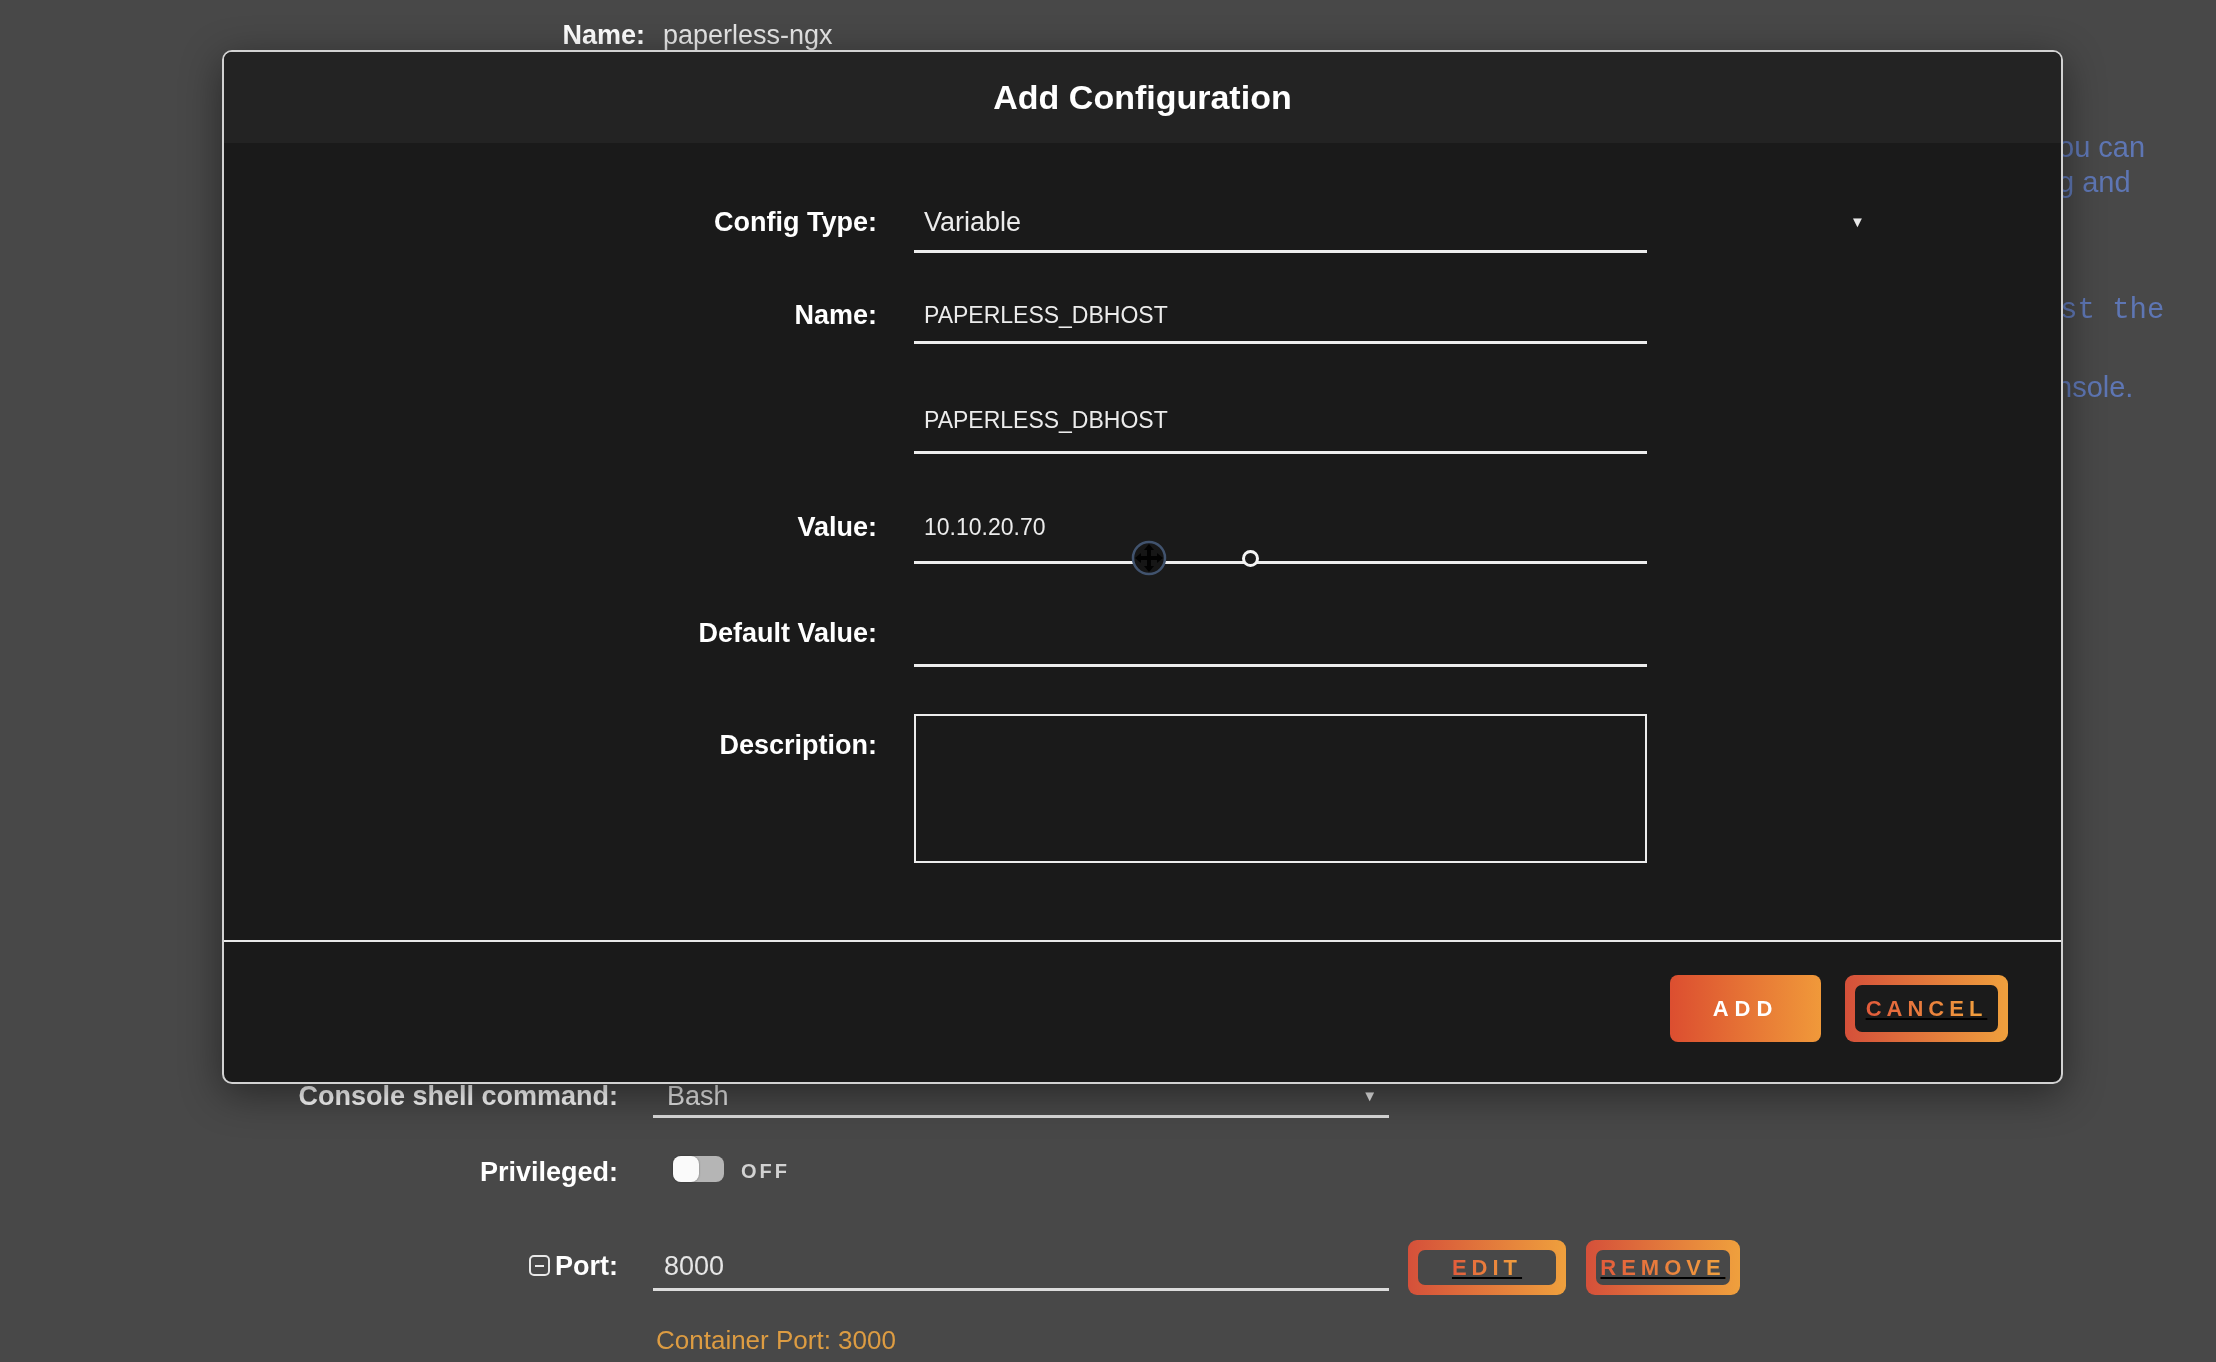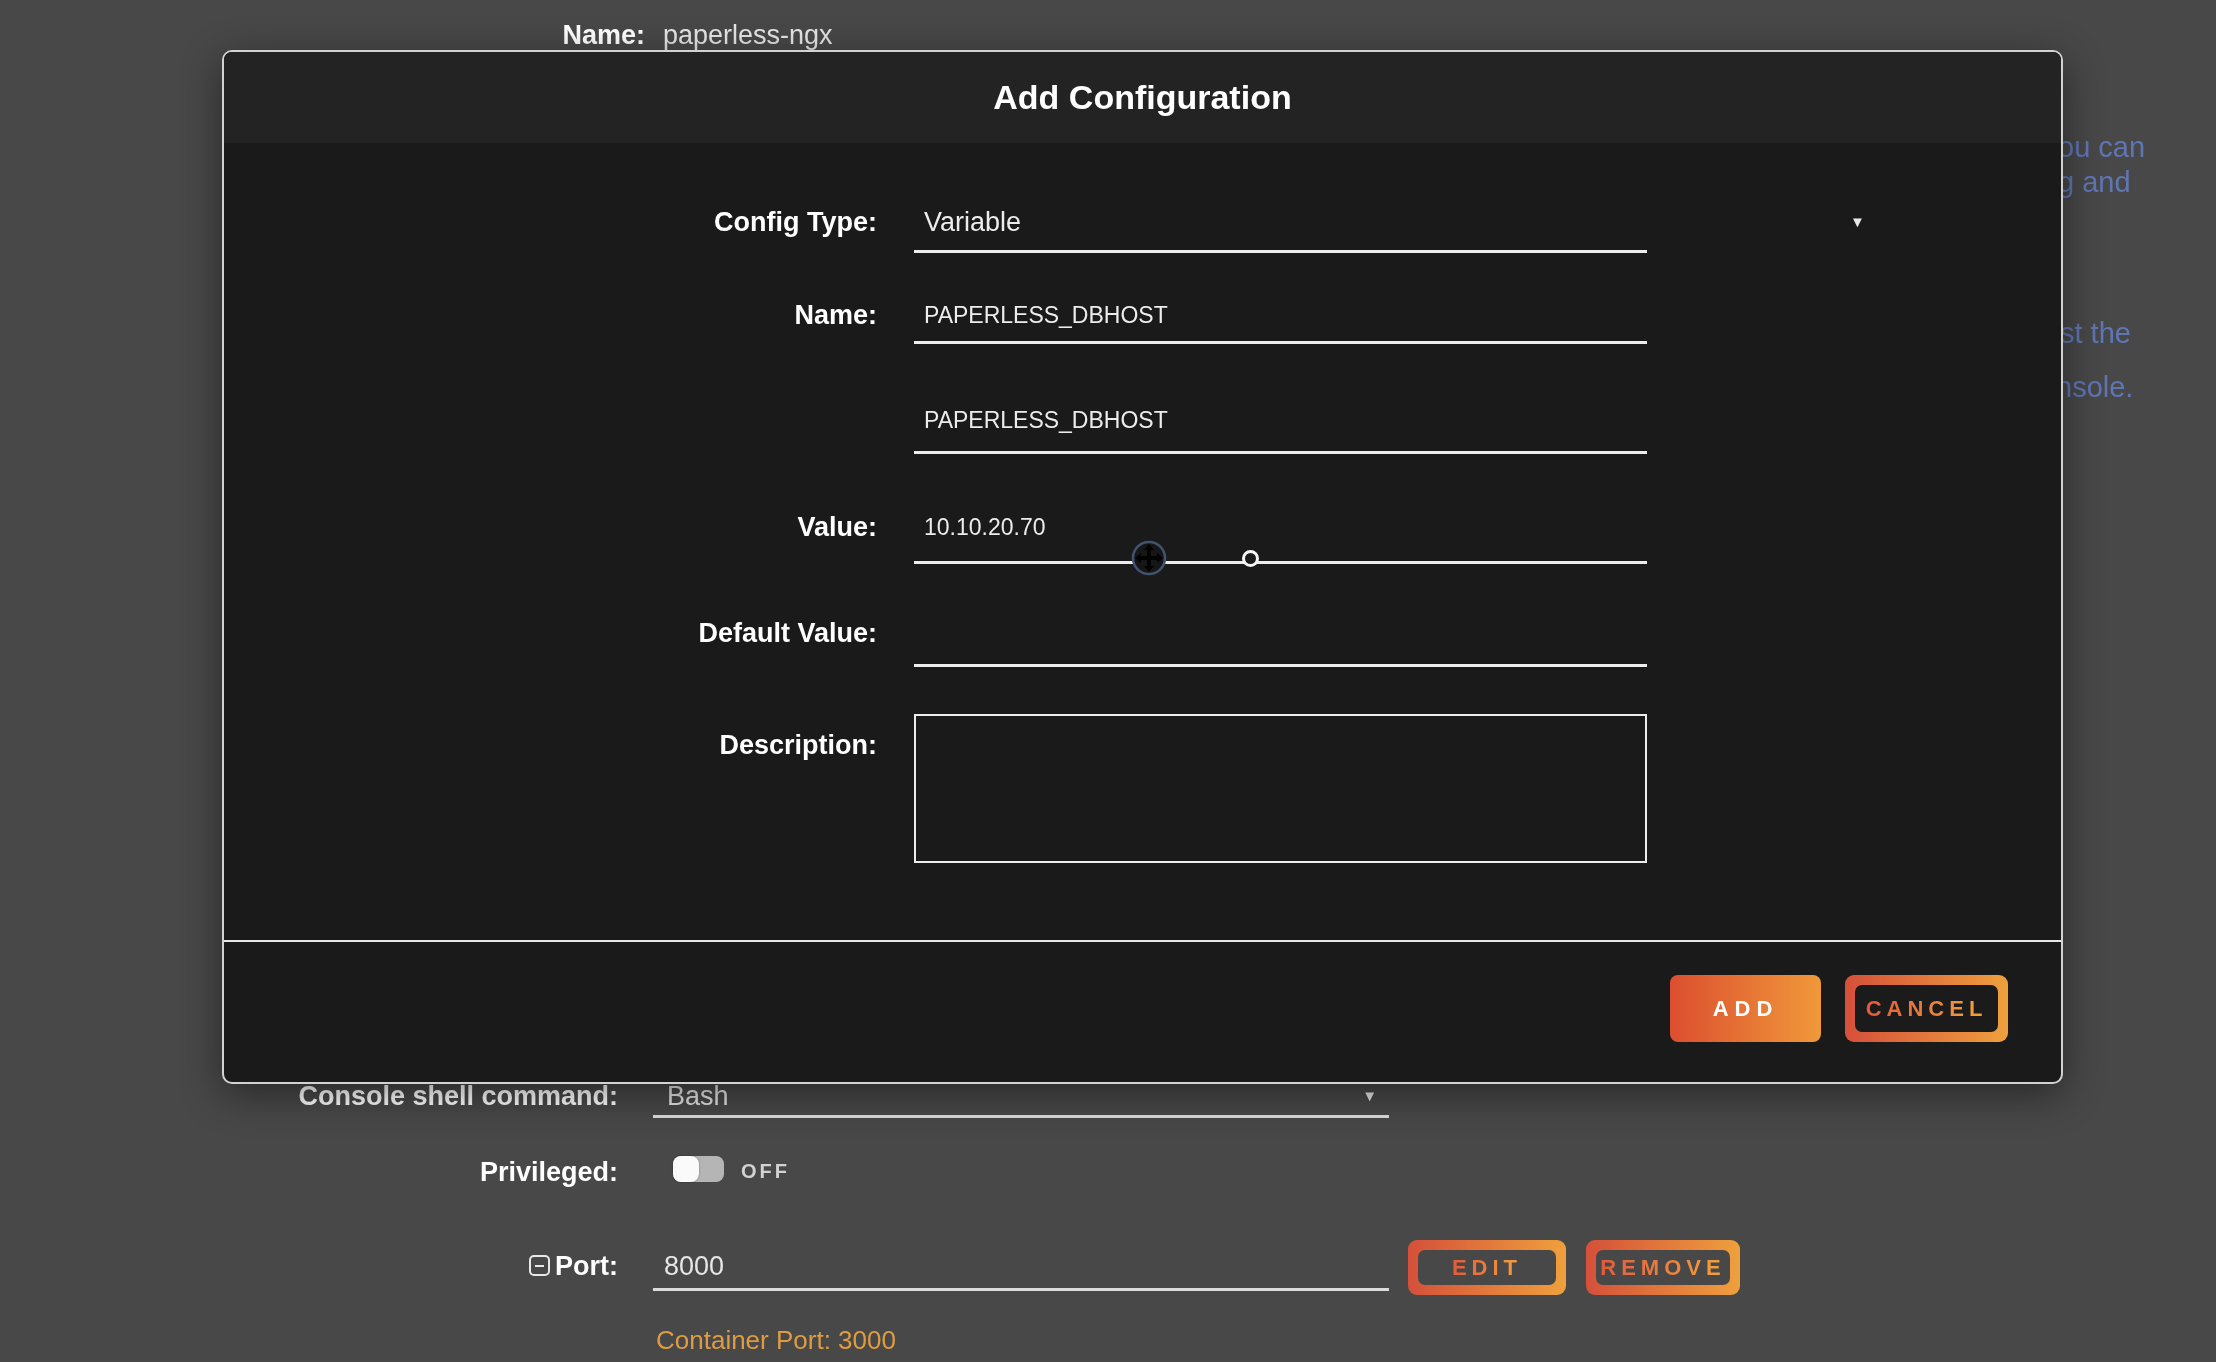--- a/index.html
+++ b/index.html
@@ -21,21 +21,21 @@
   .toggle-knob  { position:absolute; left:0; top:0; width:26px; height:26px; border-radius:8px; background:#fafafa; box-shadow:0 0 2px rgba(0,0,0,.4); }
   .toggle-state { font-weight:bold; color:#d2d2d2; font-size:20px; letter-spacing:3px; }
 
   .collapse-box { width:21px; height:21px; border:2px solid #e8e8e8; border-radius:5px; display:flex; align-items:center; justify-content:center; }
   .collapse-box .dash { width:9px; height:2px; background:#e8e8e8; }
 
   .note-orange { color:#dd9c42; font-size:26px; white-space:nowrap; }
   .frag-blue { color:#5e76b4; font-size:29px; white-space:nowrap; }
 
   
-  .gbtn { padding:10px; border-radius:9px; background:linear-gradient(90deg,#d5503a,#efa03d); cursor:pointer; }
+  .gbtn { padding:10px; border-radius:9px; background:linear-gradient(90deg,#d5503a,#efa03d); cursor:pointer;text-decoration:underline; }
   .gbtn .inner { width:100%; height:100%; border-radius:7px; display:flex; align-items:center; justify-content:center; }
   .gbtn .inner.on-page { background:#484848; }
   .gbtn .inner.on-modal { background:#1b1b1b; }
   .gbtn-label {
     font-weight:bold; font-size:22px; letter-spacing:5px;
     background:linear-gradient(90deg,#e25b3b,#f2a33e);
     -webkit-background-clip:text; background-clip:text; color:transparent;
   }
 
   
@@ -81,21 +81,21 @@
 </head>
 <body>
 
 <div class="stage">
 
   <div class="abs bg-label" style="left:400px; top:20px; width:245px;">Name:</div>
   <div class="abs bg-value" style="left:663px; top:20px;">paperless-ngx</div>
 
   <div class="abs frag-blue" style="left:2058px; top:131px;">ou can</div>
   <div class="abs frag-blue" style="left:2058px; top:166px;">g and</div>
-  <div class="abs frag-blue" style="left:2060px; top:317px;">st the</div>
+  <div class="abs frag-blue" style="left:2060px; top:294px;font-family:Liberation Mono, monospace;">st the</div>
   <div class="abs frag-blue" style="left:2056px; top:371px;">nsole.</div>
 
   <div class="abs bg-label" style="left:220px; top:1081px; width:398px;">Console shell command:</div>
   <div class="abs select-row" style="left:653px; top:1078px; width:736px; height:40px;">
     <div class="bg-value" style="position:absolute; left:14px; top:3px;">Bash</div>
     <div class="dd-arrow" style="position:absolute; right:12px; top:10px;">▼</div>
   </div>
   <div class="abs underline" style="left:653px; top:1115px; width:736px;"></div>
 
   <div class="abs bg-label" style="left:400px; top:1157px; width:218px;">Privileged:</div>

